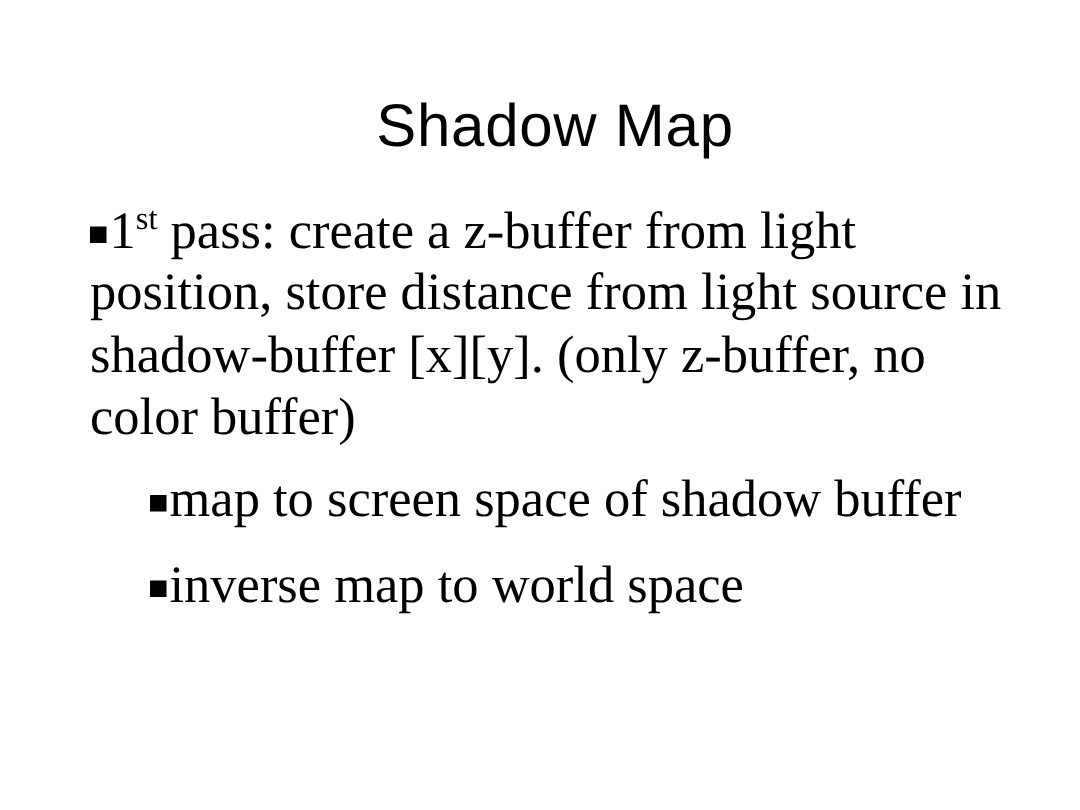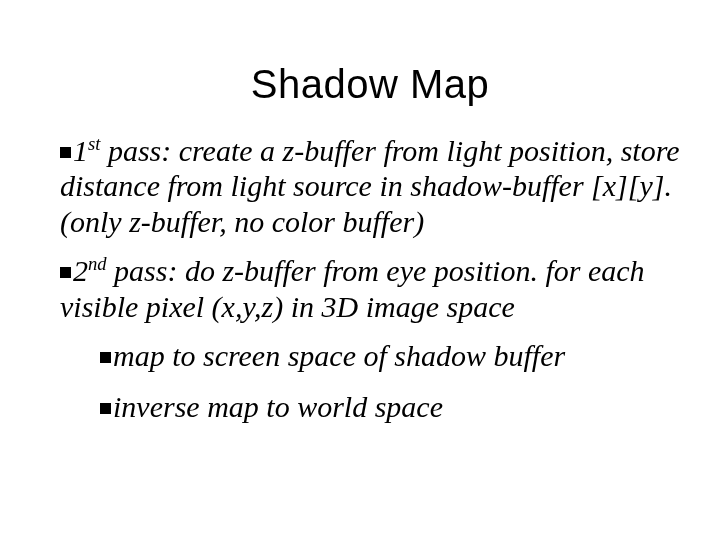--- a/index.html
+++ b/index.html
@@ -21,25 +21,24 @@
   .title {
     font-family: Arial, Helvetica, sans-serif;
     font-size: 40px;
     font-weight: 400;
     text-align: center;
     margin: 6px 0 26px 0;
     letter-spacing: 0.5px;
   }
   .bullet {
     position: relative;
-    font-size: 30px;
+    font-size: 35px;
     line-height: 1.18;
     margin-bottom: 14px;
     padding-left: 0;
-    font-style: italic;
   }
   .bullet .sq {
     display: inline-block;
     width: 11px;
     height: 11px;
     background: #000;
     vertical-align: baseline;
     position: relative;
     top: -3px;
     margin-right: 2px;
@@ -60,23 +59,20 @@
 <body>
 
 <div class="slide">
 
   <div class="title">Shadow Map</div>
 
   <div class="bullet">
     <span class="sq"></span><span>1</span><sup>st</sup><span> pass: create a z-buffer from light position, store distance from light source in shadow-buffer [x][y]. (only z-buffer, no color buffer)</span>
   </div>
 
-  <div class="bullet">
-    <span class="sq"></span><span>2</span><sup>nd</sup><span> pass: do z-buffer from eye position. for each visible pixel (x,y,z) in 3D image space</span>
-  </div>
 
   <div class="sub-list">
 
     <div class="bullet">
       <span class="sq"></span><span>map to screen space of shadow buffer</span>
     </div>
 
     <div class="bullet">
       <span class="sq"></span><span>inverse map to world space</span>
     </div>

